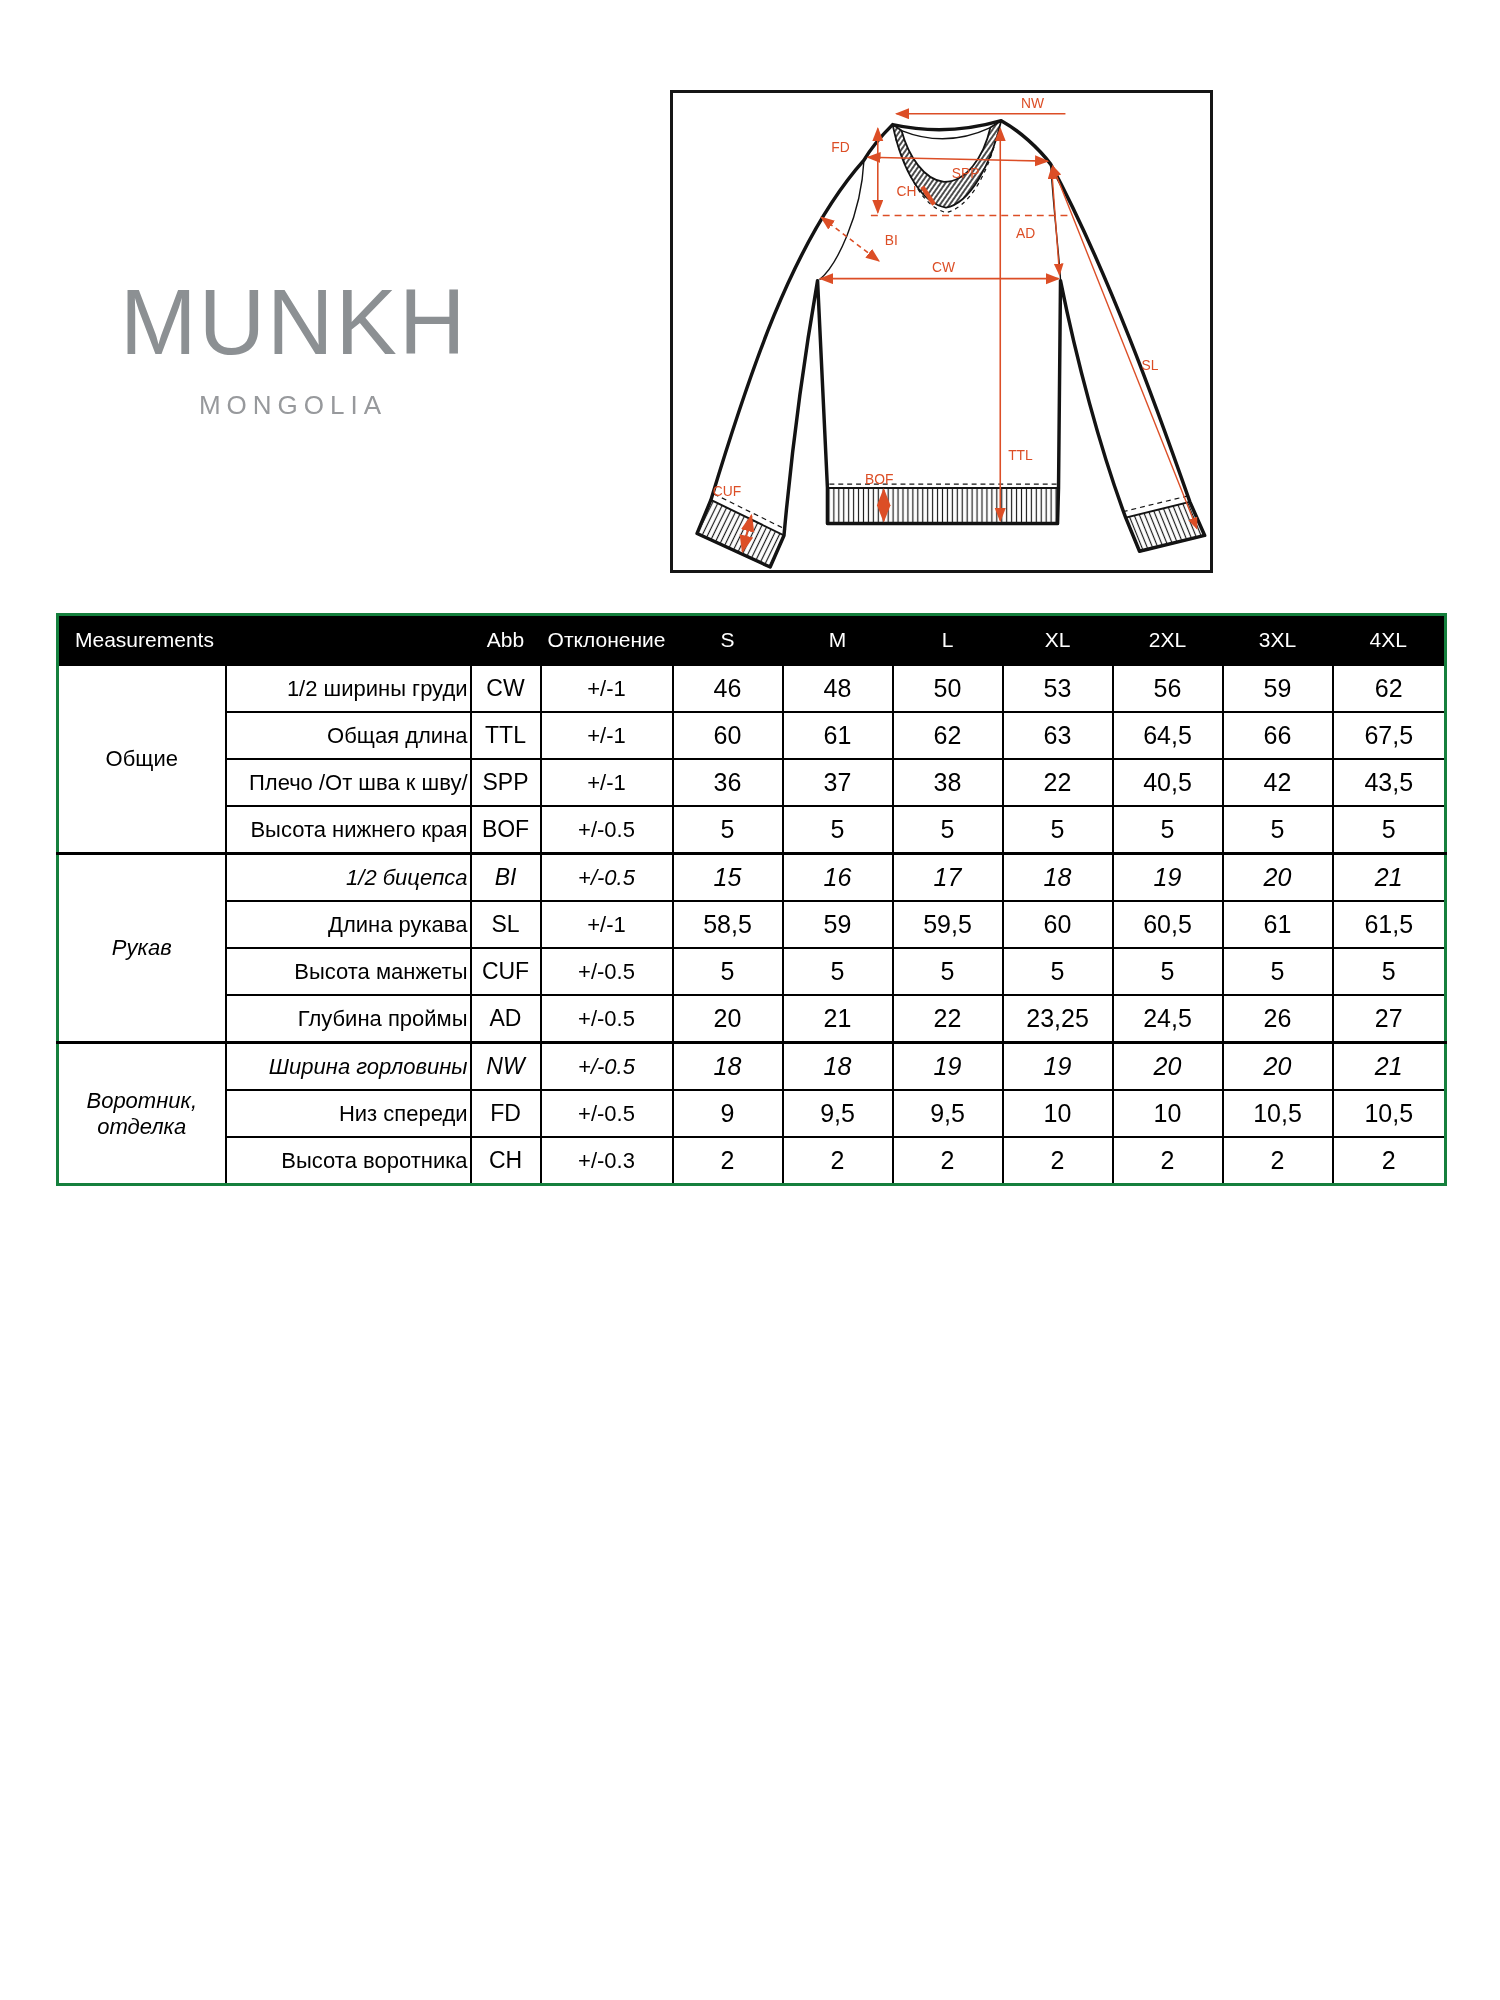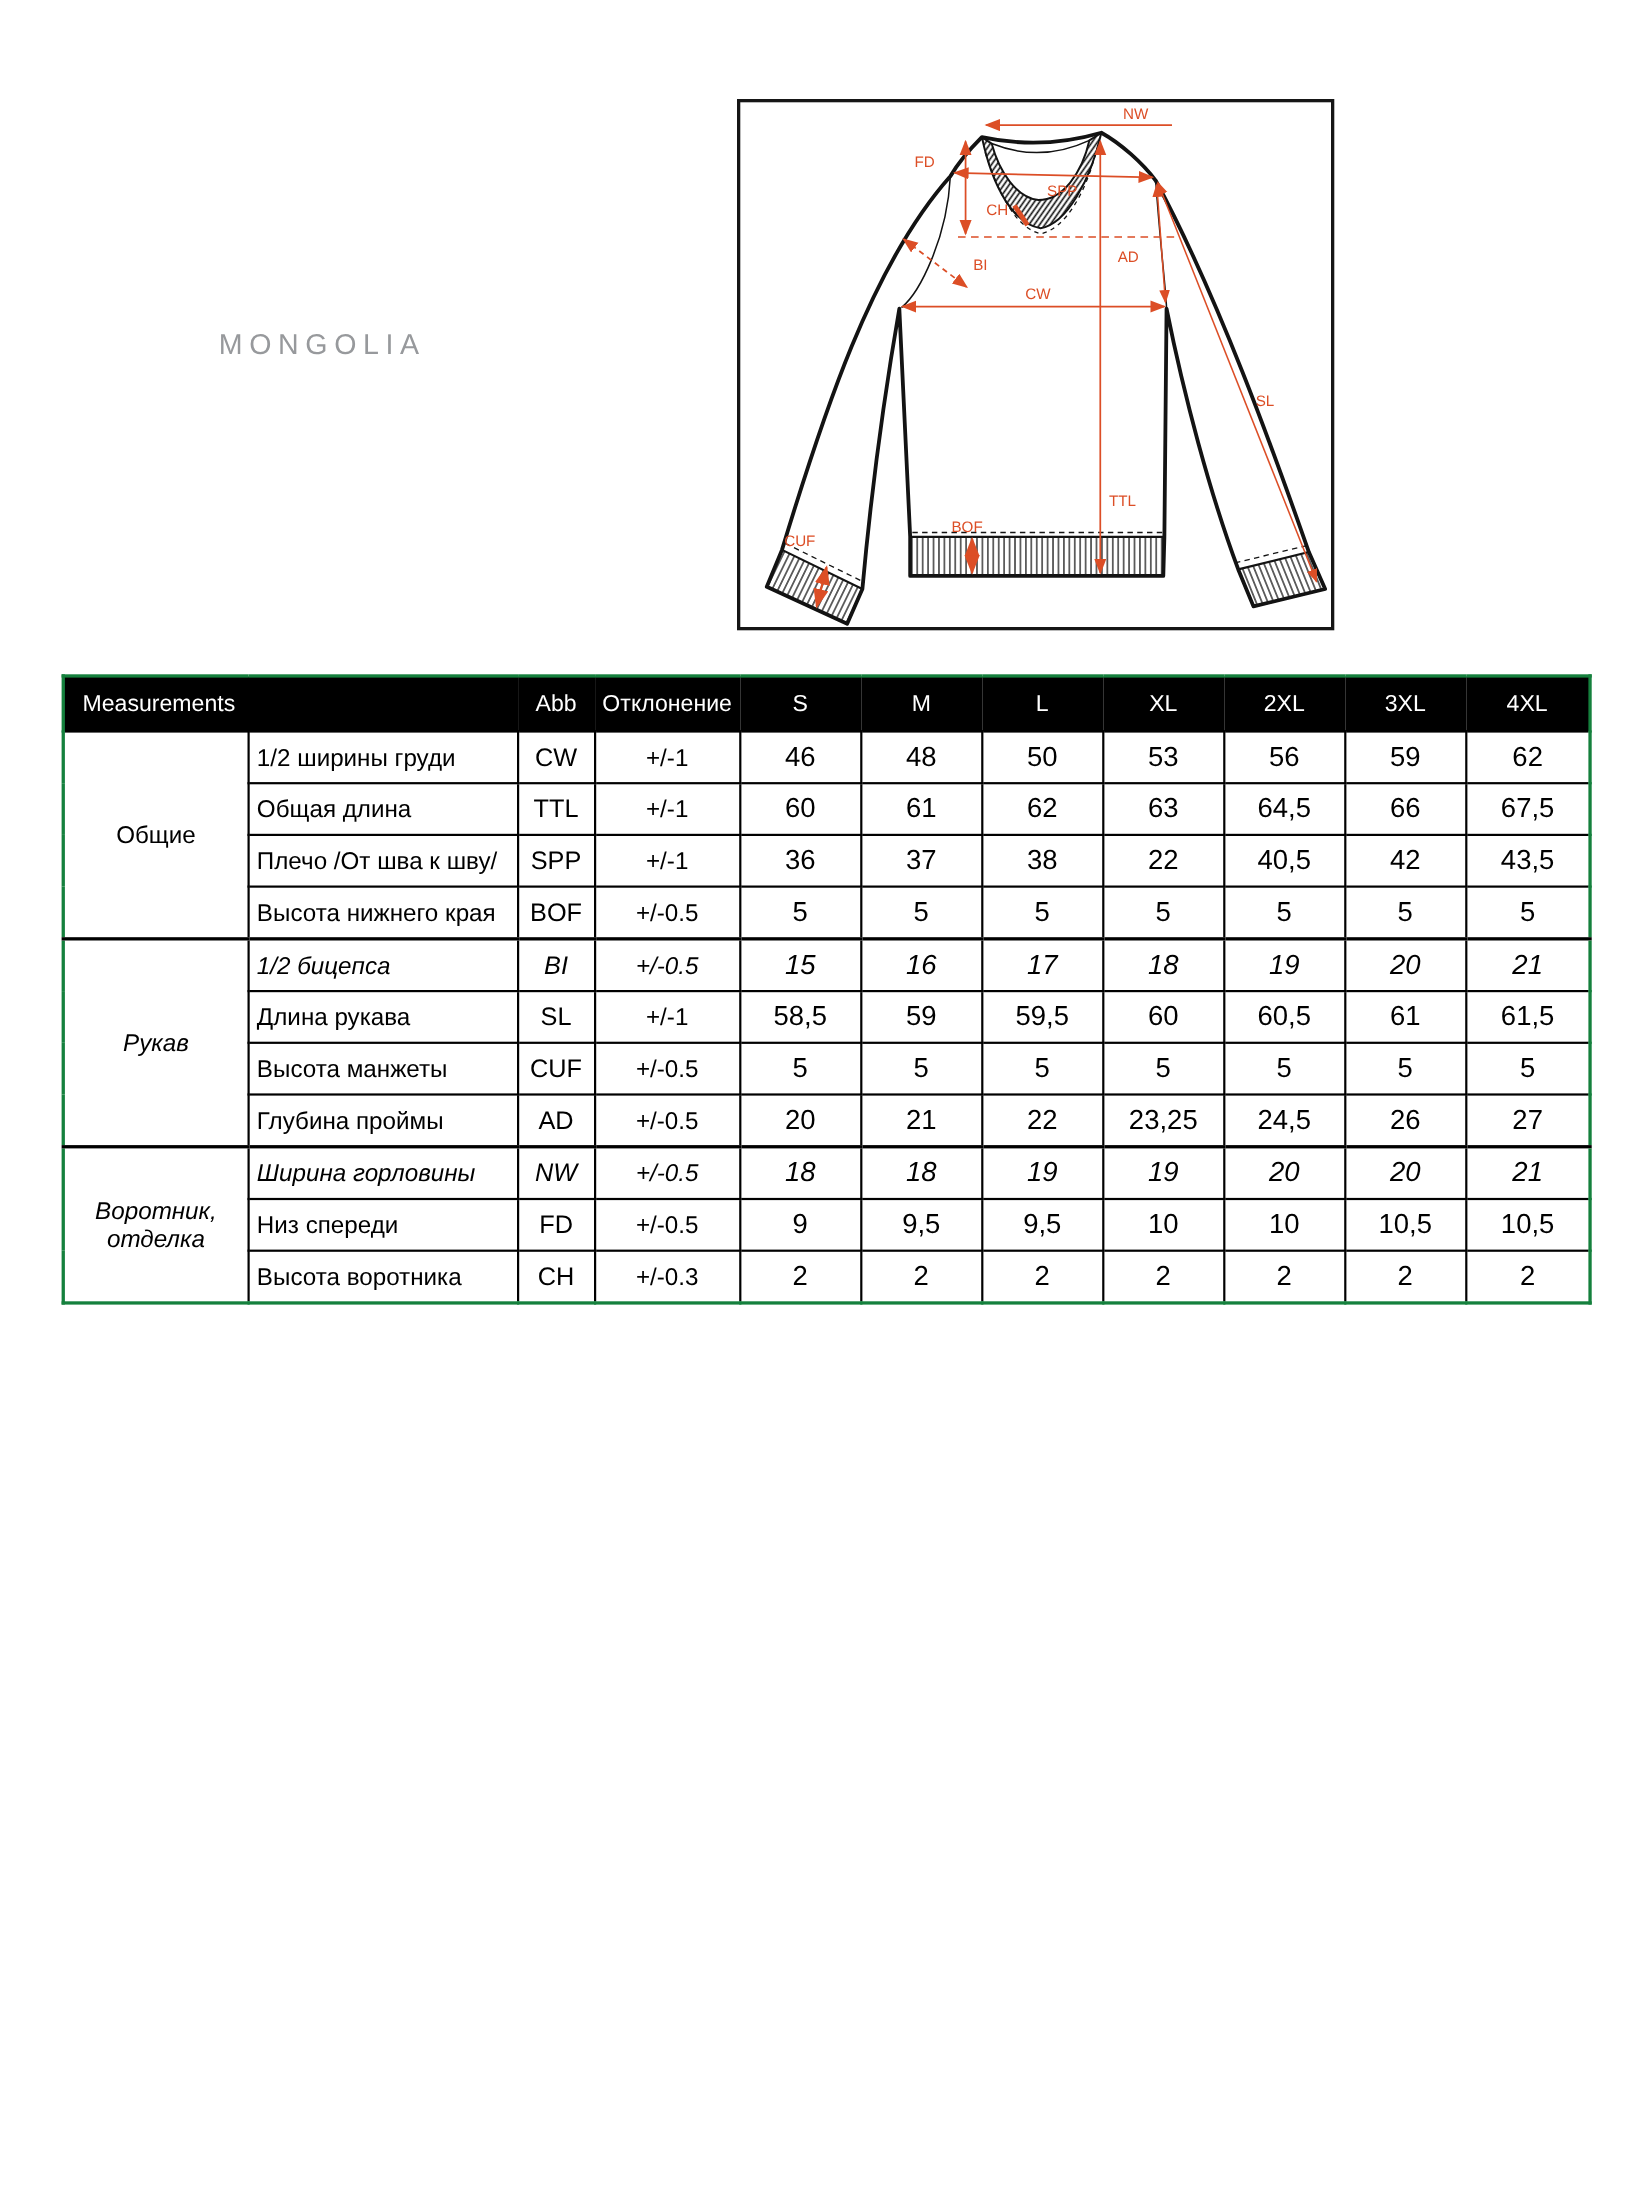--- a/index.html
+++ b/index.html
@@ -35,30 +35,31 @@
     height:48px;padding:0;border:0;
   }
   .size-table th.h-meas{text-align:left;padding-left:16px;}
   .size-table td{
     border:2px solid #000;height:45px;padding:0 2px;
     font-size:22px;text-align:center;vertical-align:middle;
     overflow:hidden;white-space:nowrap;
   }
   .size-table{border:3px solid #15803d;}
   .size-table td.group-cell{font-size:22px;white-space:pre-line;line-height:1.15;}
-  .size-table td.label-cell{text-align:left;padding-left:7px;font-size:22px;}
+  .size-table td.label-cell{text-align:right;padding-left:7px;font-size:22px;}
   .size-table td.abb-cell{font-size:23px;}
   .size-table td.dev-cell{font-size:22px;}
   .size-table td.value-cell{font-size:25px;}
   .size-table tr.group-start td{border-top:3px solid #000;font-style:italic;}
 </style>
 </head>
 <body>
 
 <div class="logo">
+  <div class="brand">MUNKH</div>
   <div class="sub">MONGOLIA</div>
 </div>
 
 <div class="diagram-frame">
   <svg viewBox="0 0 543 483">
     <defs>
       <pattern id="ribHem" width="5" height="10" patternUnits="userSpaceOnUse">
         <path d="M2.5,0V10" stroke="#1b1b1b" stroke-width="1.2"></path>
       </pattern>
       <pattern id="ribCollar" width="4" height="10" patternUnits="userSpaceOnUse" patternTransform="rotate(35)">

